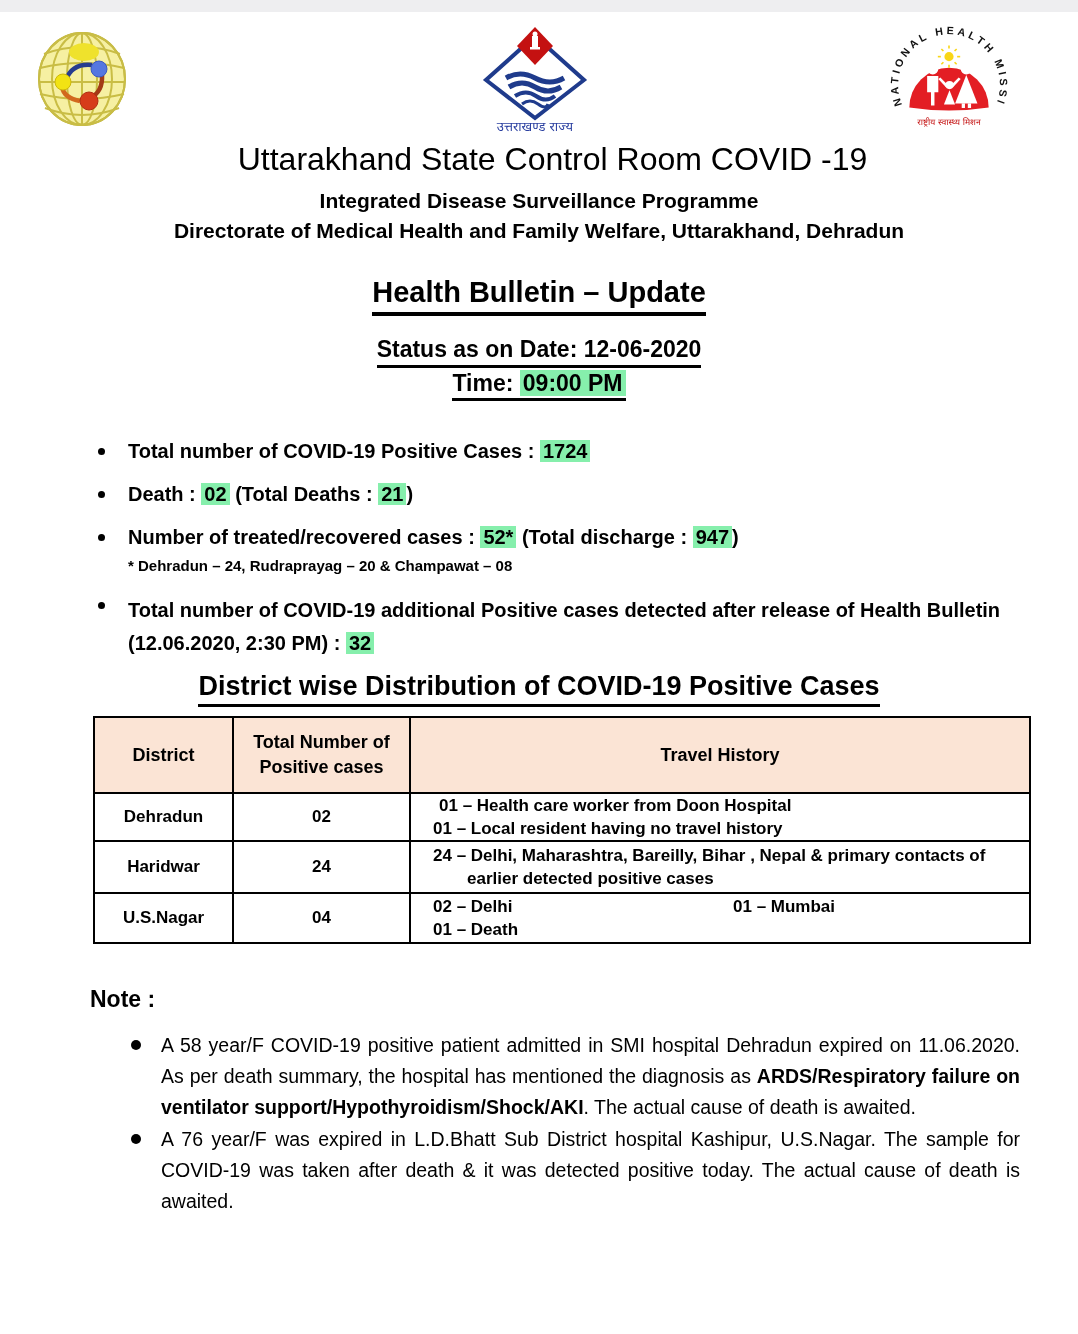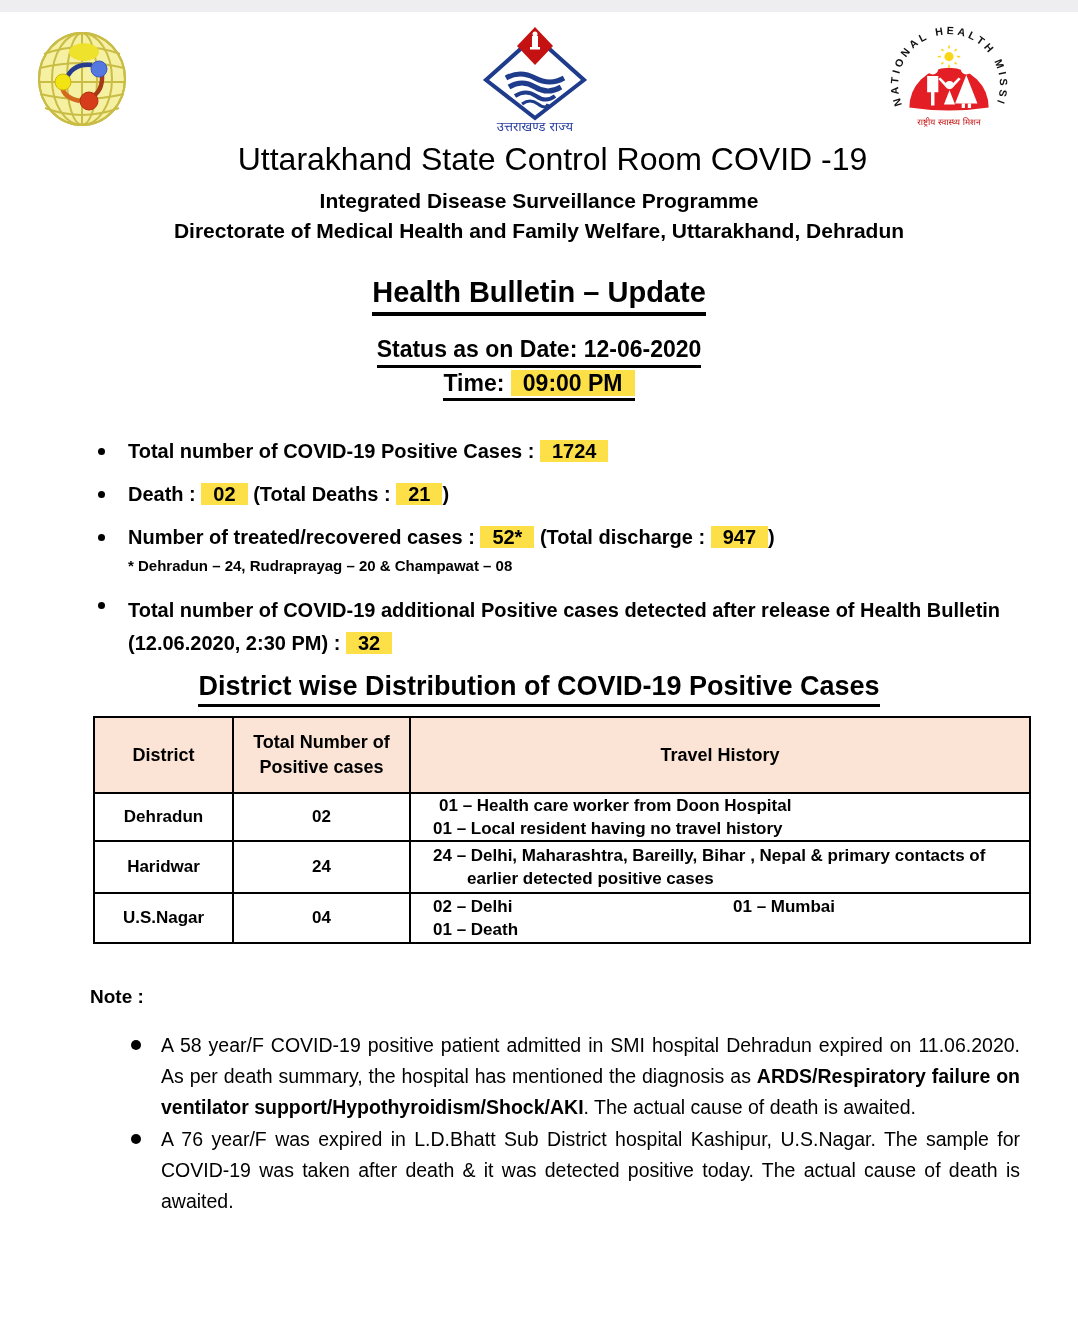--- a/index.html
+++ b/index.html
@@ -20,21 +20,21 @@
   .sub1 { top:189px; font-size:21px; font-weight:bold; }
   .sub2 { top:219px; font-size:21px; font-weight:bold; }
 
   .hb-wrap { top:276px; }
   .hb { display:inline-block; font-size:29px; font-weight:bold; border-bottom:4px solid #000; padding-bottom:3px; }
   .status-wrap { top:336px; }
   .status { display:inline-block; font-size:23px; font-weight:bold; border-bottom:3px solid #000; padding-bottom:2px; }
   .time-wrap { top:370px; }
   .time { display:inline-block; font-size:23px; font-weight:bold; border-bottom:3px solid #000; padding-bottom:1px; }
 
-  .hl { background:#fde047; padding:0 12px;text-align:right; }
+  .hl { background:#86efac; padding:0 3px;text-align:right; }
 
   .stat { position:absolute; left:95px; width:930px; font-size:20px; font-weight:bold; padding-left:33px; }
   .stat::before { content:""; position:absolute; left:3px; top:8px; width:7px; height:7px; border-radius:50%; background:#000; }
   .stat.s1 { top:440px; }
   .stat.s2 { top:483px; }
   .stat.s3 { top:526px; }
   .stat-footnote { position:absolute; left:128px; top:557px; font-size:15px; font-weight:bold; }
   .stat.s4 { top:594px; width:915px; line-height:33px; }
 
   .table-heading-wrap { top:671px; }
@@ -48,21 +48,21 @@
   .dist-table thead tr { height:76px; }
   .dist-table th { background:#fbe4d5; font-size:18px; text-align:center; vertical-align:middle; line-height:25px; }
   .dist-table td { font-size:17px; vertical-align:middle; }
   .c-dist, .c-num { text-align:center; }
   .c-travel { text-align:left; padding-left:22px; }
   .tline { line-height:23px; }
   .ind6 { padding-left:6px; }
   .ind28 { padding-left:34px; }
   .w300 { display:inline-block; width:300px; }
 
-  .note-heading { position:absolute; left:90px; top:986px; font-size:19px; font-weight:bold; }
+  .note-heading { position:absolute; left:90px; top:986px; font-size:23px; font-weight:bold; }
   .note-item { position:absolute; left:130px; width:890px; font-size:19.5px; line-height:31px;
                text-align:justify; padding-left:31px; }
   .note-item::before { content:""; position:absolute; left:1px; top:10px; width:10px; height:10px; border-radius:50%; background:#000; }
   .note-item.n1 { top:1030px; }
   .note-item.n2 { top:1124px; }
   .bold { font-weight:bold; }
 </style>
 </head>
 <body>
 

